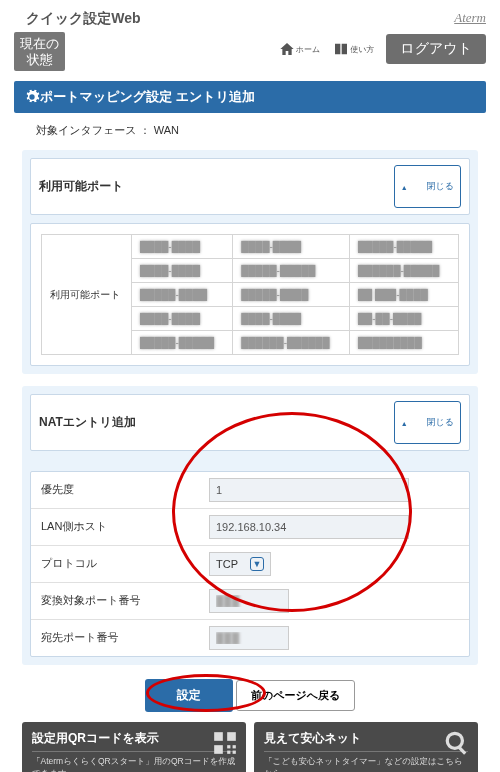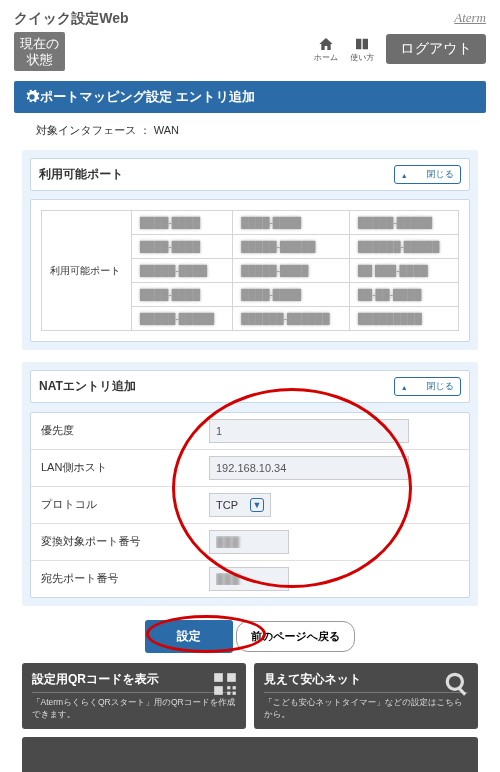--- a/index.html
+++ b/index.html
@@ -1,51 +1,51 @@
 <!DOCTYPE html>
 <html><head>
 <meta charset="utf-8">
 <style>
   * { box-sizing: border-box; margin: 0; padding: 0; }
   body { font-family: "Hiragino Sans", "Meiryo", sans-serif; font-size: 11px; color: #333; width: 500px; background: #fff; }
   .container { padding: 10px 14px 6px; }
   .header { display: flex; justify-content: space-between; align-items: flex-start; }
   .header-left { }
-  .app-title { font-size: 14px; font-weight: bold; color: #555; }
+  .app-title { font-size: 14px; font-weight: bold; color: #555; margin-left: 12px; }
   .device-sub { font-size: 9px; color: #666; margin-top: 2px; line-height: 1.3; }
   .brand { font-size: 13px; color: #888; font-style: italic; font-family: Georgia, serif; text-decoration: underline; }
   .header-right { text-align: right; }
   .nav-row { display: flex; gap: 12px; align-items: center; margin-top: 8px; justify-content: flex-end; }
-  .nav-icon-btn { display:flex; flex-direction:column; align-items:center; font-size:8px; color:#555; cursor:pointer; }
+  .nav-icon-btn { display:flex; flex-direction:row; align-items:center; font-size:8px; color:#555; cursor:pointer; }
   .nav-icon-btn svg { width:18px; height:16px; }
   .btn-grey { background:#6e6e6e; color:#fff; border:none; border-radius:3px; padding:6px 14px; font-size:14px; cursor:pointer; }
   .badge-status { display:inline-block; background:#777; color:#fff; font-size:13px; padding:4px 6px; border-radius:2px; margin-top:4px; line-height:1.2; }
   .page-title-bar { background:#2b6ca8; color:#fff; padding:7px 10px; border-radius:2px; display:flex; align-items:center; gap:0; margin-top:10px; font-size:13px; font-weight:bold; }
   .page-title-bar svg { width:16px; height:16px; }
   .section-iface { padding:10px 14px 4px 22px; font-size:11px; }
   .panel-wrap { background:#eaf3fb; border-radius:3px; padding:8px; margin:8px 8px 12px; }
   .panel-head { display:flex; justify-content:space-between; align-items:center; background:#fff; border:1px solid #c8d8e8; border-radius:2px; padding:6px 8px; font-size:12px; font-weight:bold; }
-  .btn-toggle { border:1px solid #2b6ca8; border-radius:3px; background:#fff; color:#2b6ca8; font-size:9px; padding:2px 6px; cursor:pointer; display:flex; align-items:center; gap:19px;}
+  .btn-toggle { border:1px solid #2b6ca8; border-radius:3px; background:#fff; color:#2b6ca8; font-size:9px; padding:14px 6px; cursor:pointer; display:flex; align-items:center; gap:19px;}
   .avail-box { background:#fff; border:1px solid #c8d8e8; border-radius:2px; margin-top:8px; padding:10px; }
   .avail-tbl { width:100%; border-collapse:collapse; }
   .avail-tbl td { border:1px solid #d5d5d5; padding:6px 8px; font-size:10px; color:#999; }
   .avail-tbl .rowhead { color:#333; width:90px; }
-  .form-box { background:#fff; border:1px solid #c8d8e8; border-radius:2px; margin-top:9px; }
+  .form-box { background:#fff; border:1px solid #c8d8e8; border-radius:2px; margin-top:20px; }
   .form-row { display:flex; border-bottom:1px solid #e0e0e0; }
   .form-row:last-child { border-bottom:none; }
   .form-row .lbl { width:170px; padding:10px 10px; font-size:11px; }
   .form-row .ctrl { flex:1; padding:6px 8px; }
   .inp { width:200px; border:1px solid #ccc; background:#eef2f6; padding:5px 6px; font-size:11px; color:#555; }
   .inp.short { width:80px; }
   .sel { border:1px solid #ccc; background:#eef2f6; padding:4px 6px; font-size:11px; display:inline-flex; align-items:center; gap:12px; }
   .sel .chev { color:#2b6ca8; border:1px solid #2b6ca8; border-radius:3px; width:14px; height:14px; display:inline-flex; align-items:center; justify-content:center; font-size:9px;}
   .blur { color: transparent; text-shadow: 0 0 3px #aaa; }
   .btn-row { text-align:center; margin:14px 0 6px; position:relative; }
   .btn-primary { background:#2b6ca8; color:#fff; border:none; border-radius:3px; padding:8px 32px; font-size:12px; font-weight:bold; cursor:pointer; }
-  .btn-back { background:#fff; border:1px solid #999; border-radius:12px; padding:7px 14px; font-size:11px; font-weight:bold; cursor:pointer; }
+  .btn-back { background:#fff; border:1px solid #999; border-radius:3px; padding:7px 14px; font-size:11px; font-weight:bold; cursor:pointer; }
   .card-grid { display:flex; gap:8px; margin:10px 8px 0; flex-wrap:wrap; }
   .card { background:#4a4a4a; color:#fff; border-radius:3px; padding:8px 10px; flex:1 1 220px; position:relative; min-height:54px; }
   .card .ct { font-size:12px; font-weight:bold; border-bottom:1px solid #777; padding-bottom:4px; margin-bottom:4px; }
   .card .cd { font-size:8.5px; color:#ddd; line-height:1.4; }
   .card .cicon { position:absolute; right:8px; top:8px; }
   .chev-up::before { content:"▲"; font-size:7px; }
   .ellipse { position:absolute; border:3px solid #d40000; border-radius:50%; pointer-events:none; }
   .ellipse1 { width:240px; height:200px; left:136px; top:300px; }
   .ellipse2 { width:120px; height:38px; left:176px; top:536px; }
   .rel { position:relative; }

